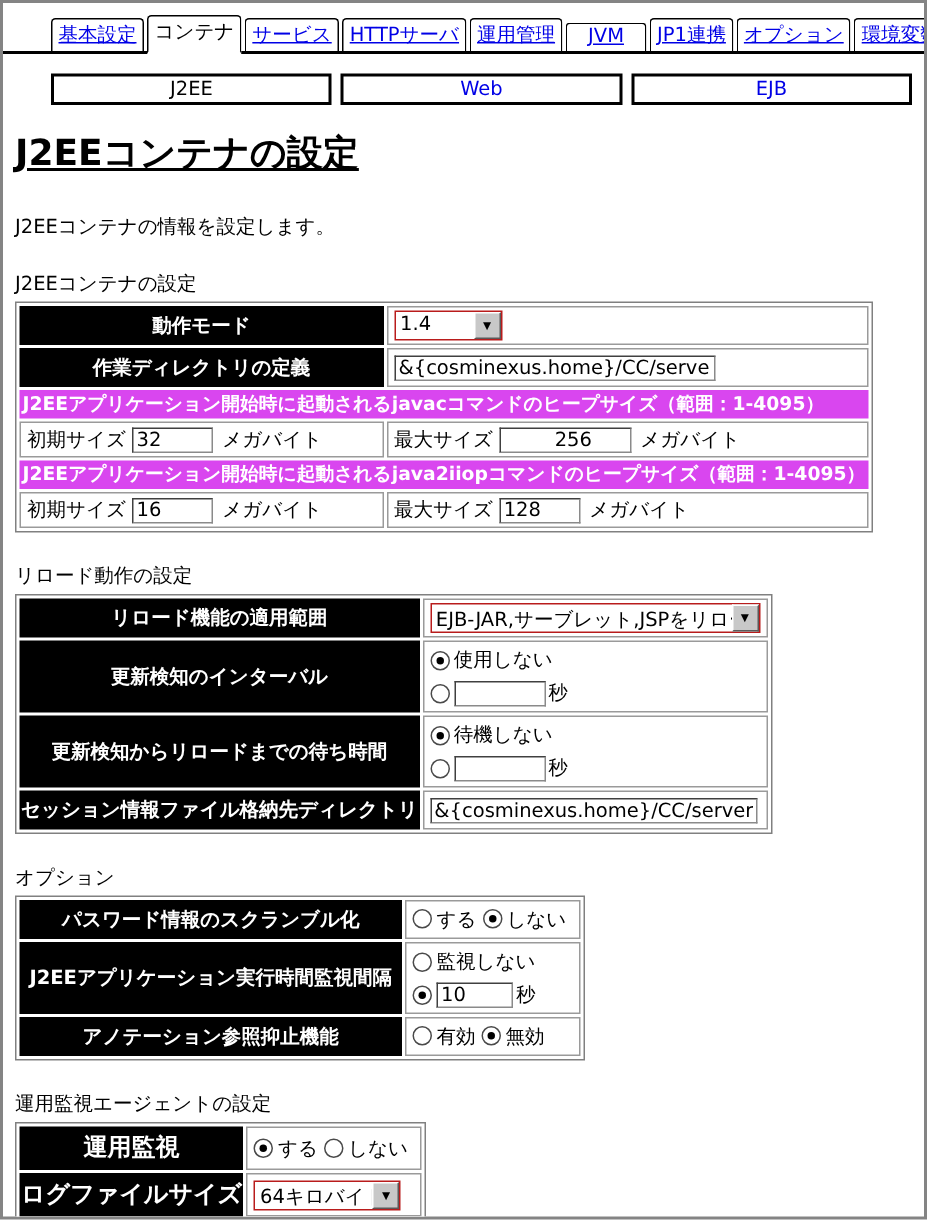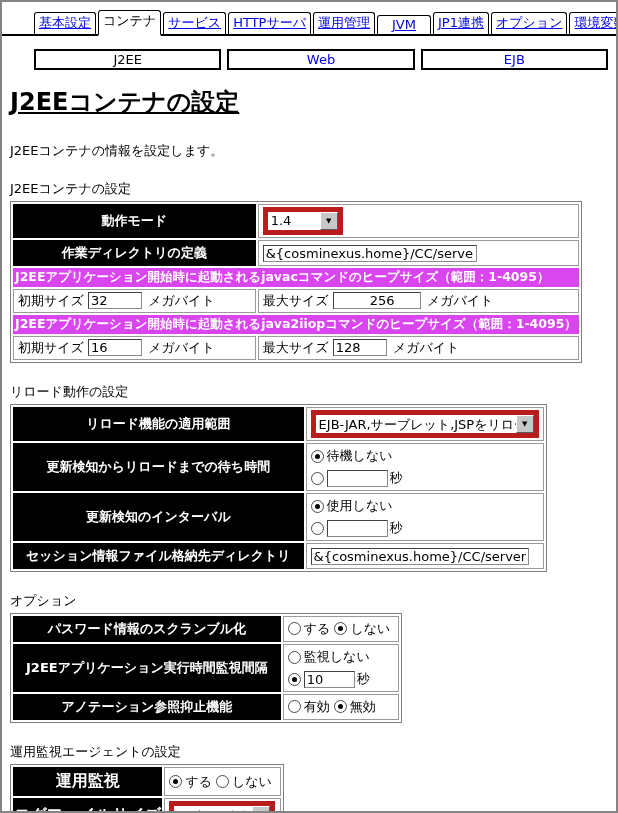--- a/index.html
+++ b/index.html
@@ -21,27 +21,27 @@
   .subtab{flex:1;border:2px solid #000;text-align:center;padding:1px 1px;background:#fff;cursor:pointer;}
   .subtab .lbl{color:#0000e6;}
   .subtab.active .lbl{color:#000;}
   
   h1{font-size:24px;font-weight:bold;text-decoration:underline;margin:16px 0 0 8px;}
   .desc{margin:24px 0 0 8px;}
   .seclabel{margin:20px 0 3px 8px;}
   
   table{border-collapse:separate;border-spacing:2px;border:1px solid #808080;margin-left:8px;background:#fff;}
   td{font-size:13px;vertical-align:middle;}
-  td.lab{background:#000;color:#fff;font-weight:bold;text-align:center;padding:4px 13px;white-space:nowrap;}
+  td.lab{background:#000;color:#fff;font-weight:bold;text-align:center;padding:4px 1px;white-space:nowrap;}
   td.val{border:1px solid #9a9a9a;padding:2px 4px;background:#fff;}
   td.ban{background:#d946ef;color:#fff;font-weight:bold;text-align:left;padding:1px 2px;white-space:nowrap;font-size:12.5px;}
   #t4 td.lab{font-size:16px;padding:4px 1px;}
   
   .tb{border:1px solid #8a8a8a;border-top-color:#404040;border-left-color:#404040;height:15px;font-size:13px;font-family:inherit;padding:0 2px;background:#fff;}
-  .sel{display:inline-flex;align-items:stretch;border:5px solid #b91c1c;background:#fff;height:18px;vertical-align:middle;cursor:pointer;}
+  .sel{display:inline-flex;align-items:stretch;border:1px solid #b91c1c;background:#fff;height:18px;vertical-align:middle;cursor:pointer;}
   .sel .txt{flex:1;padding:1px 3px 0;white-space:nowrap;overflow:hidden;}
   .sel .btn{width:16px;display:flex;align-items:center;justify-content:center;background:#c8c8c8;border:1px solid;border-color:#fff #5a5a5a #5a5a5a #fff;font-size:7px;color:#000;}
   .rd{display:inline-block;width:11px;height:11px;border:1px solid #4a4a4a;border-radius:50%;background:#fff;vertical-align:-2px;margin-right:3px;position:relative;cursor:pointer;flex:none;}
   .rd.on::after{content:"";position:absolute;left:3px;top:3px;width:5px;height:5px;border-radius:50%;background:#000;}
   .opt{white-space:nowrap;margin-right:4px;cursor:pointer;}
   .optline{display:flex;align-items:center;padding:1px 0;white-space:nowrap;}
   .optline + .optline{margin-top:2px;}
   .unit{margin-left:2px;}
 </style>
 </head>
@@ -134,39 +134,39 @@
       <tr>
     <td class="lab">リロード機能の適用範囲</td>
     <td class="val">
       <span class="sel" style="width:218px">
         <span class="txt">EJB-JAR,サーブレット,JSPをリロード</span>
         <span class="btn">▼</span>
       </span>
     </td>
   </tr>
   <tr>
-    <td class="lab">更新検知からリロードまでの待ち時間</td>
+    <td class="lab">更新検知のインターバル</td>
     <td class="val">
       <div class="optline">
         <span class="rd on"></span>
-        <span>待機しない</span>
+        <span>使用しない</span>
       </div>
       <div class="optline">
         <span class="rd"></span>
         <input class="tb" style="width: 55px;" value="">
         <span class="unit">秒</span>
       </div>
     </td>
   </tr>
   <tr>
-    <td class="lab">更新検知のインターバル</td>
+    <td class="lab">更新検知からリロードまでの待ち時間</td>
     <td class="val">
       <div class="optline">
         <span class="rd on"></span>
-        <span>使用しない</span>
+        <span>待機しない</span>
       </div>
       <div class="optline">
         <span class="rd"></span>
         <input class="tb" style="width: 55px;" value="">
         <span class="unit">秒</span>
       </div>
     </td>
   </tr>
   <tr>
     <td class="lab">セッション情報ファイル格納先ディレクトリ</td>

